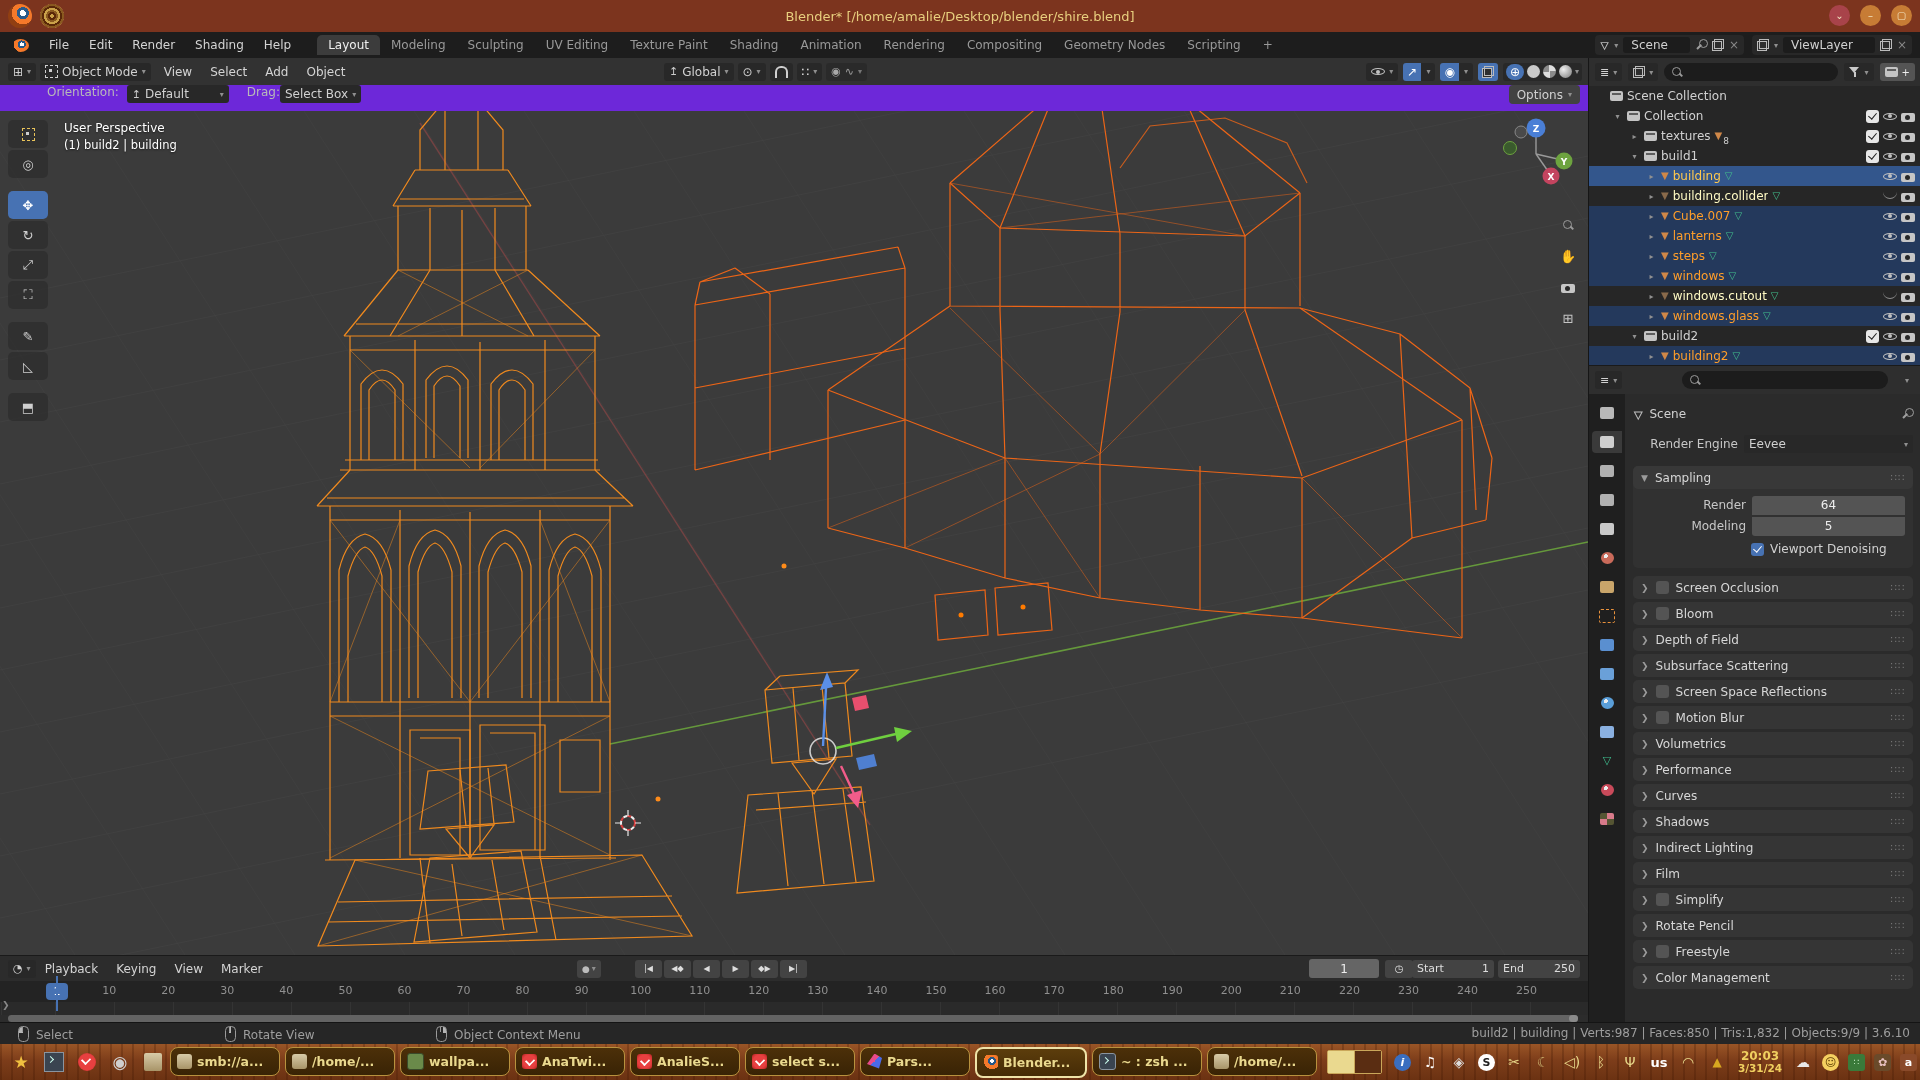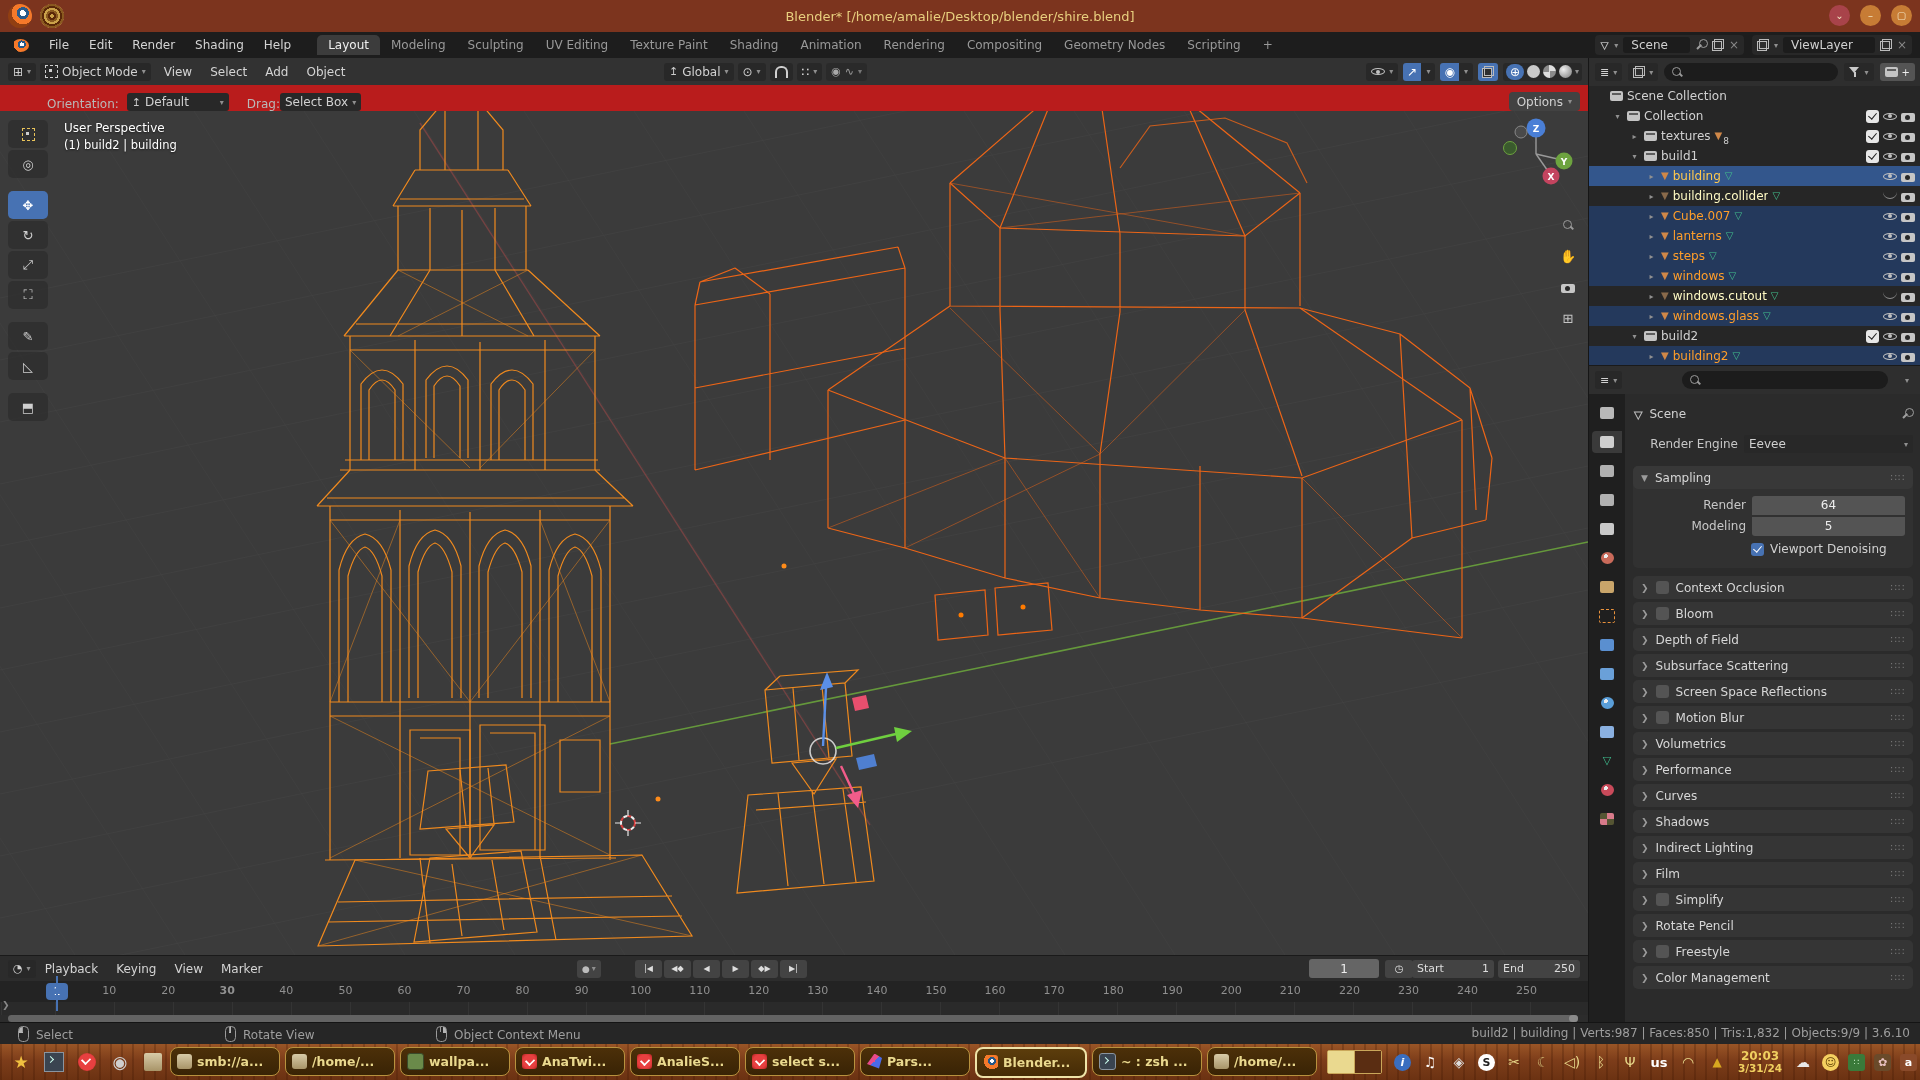--- a/index.html
+++ b/index.html
@@ -59,21 +59,21 @@
   .i-msq{display:inline-block;width:11px;height:11px;border:1.2px dashed #cfcfcf;position:relative}
   .i-msq::after{content:"";position:absolute;left:3px;top:3px;width:3px;height:3px;background:#cfcfcf}
   .mouse{display:inline-block;width:9px;height:14px;border:1.2px solid #9a9a9a;border-radius:4.5px;position:relative;margin-right:7px;vertical-align:-3px}
   .mouse::after{content:"";position:absolute;left:3.3px;top:0;width:1.2px;height:5px;background:#9a9a9a}
   .mouse.l::before{content:"";position:absolute;left:0;top:0;width:3.5px;height:5.5px;background:#b5b5b5;border-radius:4px 0 0 0}
   .mouse.r::before{content:"";position:absolute;right:0;top:0;width:3.5px;height:5.5px;background:#b5b5b5;border-radius:0 4px 0 0}
   .mouse.m::before{content:"";position:absolute;left:2.9px;top:0;width:2.4px;height:6px;background:#b5b5b5}
   
   #viewport{position:absolute;left:0;top:58px;width:1588px;height:897px;background:#3b3b3b;overflow:hidden}
   #vp-h1{position:absolute;left:0;top:0;width:100%;height:27px;background:#323232;z-index:6}
-  #vp-h2{position:absolute;left:0;top:27px;width:100%;height:26px;background:#b91c1c;z-index:6;display:flex;align-items:flex-end}
+  #vp-h2{position:absolute;left:0;top:27px;width:100%;height:26px;background:#6d28d9;z-index:6;display:flex;align-items:flex-start}
   .hgroup{position:absolute;top:0;height:27px;display:flex;align-items:center;gap:4px}
   .vmenu{padding:0 9px;color:#d4d4d4}
   .blue-chip{background:#4772b3;border-radius:3px;height:18px;display:flex;align-items:center;padding:0 4px;color:#fff}
   .dark-chip{background:#282828;border-radius:3px;height:18px;display:flex;align-items:center;padding:0 5px;gap:4px}
   .shade-ball{width:13px;height:13px;border-radius:50%}
   #vp-toolbar{position:absolute;left:8px;top:62px;width:40px;display:flex;flex-direction:column;gap:2px;z-index:5}
   .tool-btn{width:40px;height:28px;background:#2e2e2ecc;border-radius:5px;display:flex;align-items:center;justify-content:center;color:#cfcfcf;font-size:13px}
   .tool-btn.active{background:#4772b3;color:#fff}
   .tool-gap{height:9px}
   #vp-overlay{position:absolute;left:64px;top:62px;z-index:4;color:#fff;text-shadow:0 1px 2px #0008;line-height:17px;font-size:12px}
@@ -683,21 +683,21 @@
       </div>
       <div class="prow" style="padding:0 8px 0 118px;height:22px">
         <span class="i-cbx blue on"></span>
         <span>Viewport Denoising</span>
       </div>
     </div>
     <div id="prop-panels" style="margin-top:8px">
         <div class="panel">
           <span class="pchev">❯</span>
           <span class="i-cbx"></span>
-          <span>Context Occlusion</span>
+          <span>Screen Occlusion</span>
           <span class="pdots">∷∷</span>
         </div>
         <div class="panel">
           <span class="pchev">❯</span>
           <span class="i-cbx"></span>
           <span>Bloom</span>
           <span class="pdots">∷∷</span>
         </div>
         <div class="panel">
           <span class="pchev">❯</span>
@@ -815,21 +815,21 @@
     </div>
     <div class="tl-btn" style="position:absolute;left:1498px;width:72px;justify-content:space-between;font-size:11px">
       <span>End</span>
         <span>250</span>
     </div>
   </div>
   <div id="tl-ruler">
     <div id="cf-chip"><span>1</span></div>
   <span class="tick" style="left: 109.154px;">10</span>
       <span class="tick" style="left: 168.214px;">20</span>
-      <span class="tick" style="left: 227.274px; font-weight: bold;">30</span>
+      <span class="tick" style="left: 227.274px;">30</span>
       <span class="tick" style="left: 286.334px;">40</span>
       <span class="tick" style="left: 345.394px;">50</span>
       <span class="tick" style="left: 404.454px;">60</span>
       <span class="tick" style="left: 463.514px;">70</span>
       <span class="tick" style="left: 522.574px;">80</span>
       <span class="tick" style="left: 581.634px;">90</span>
       <span class="tick" style="left: 640.694px;">100</span>
       <span class="tick" style="left: 699.754px;">110</span>
       <span class="tick" style="left: 758.814px;">120</span>
       <span class="tick" style="left: 817.874px;">130</span>

